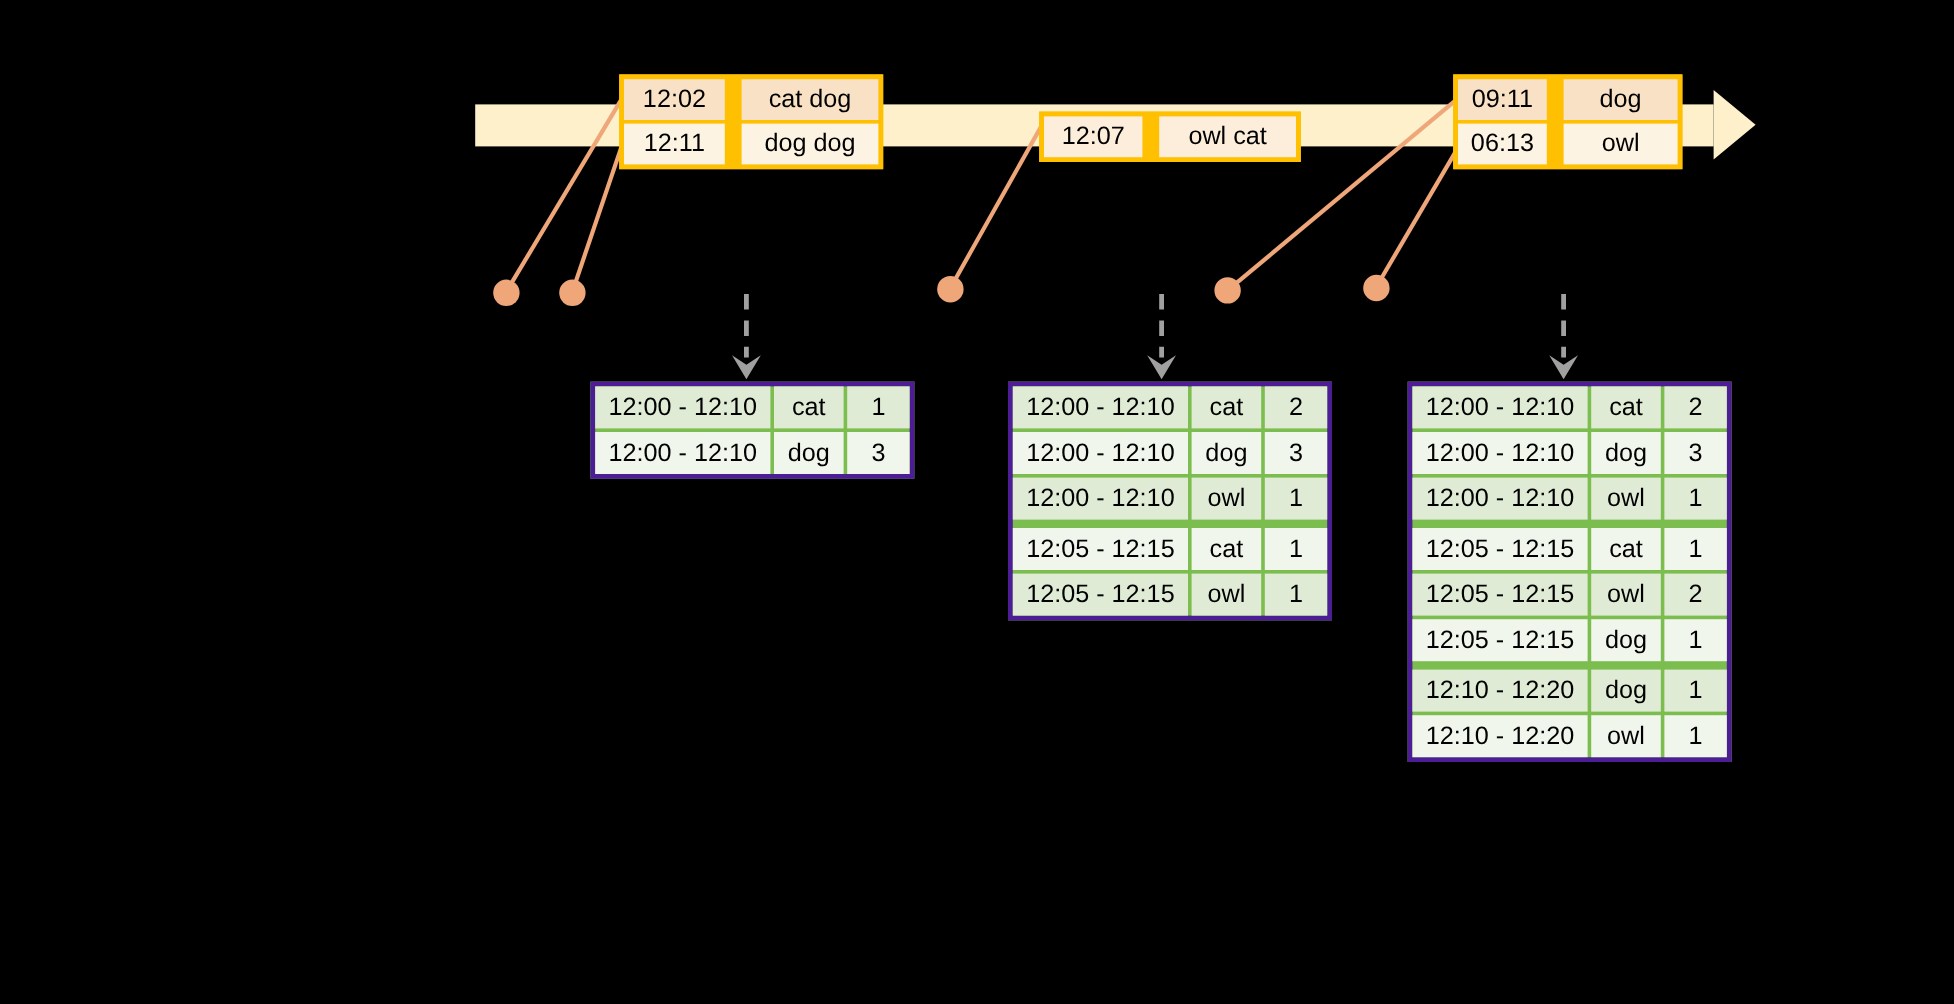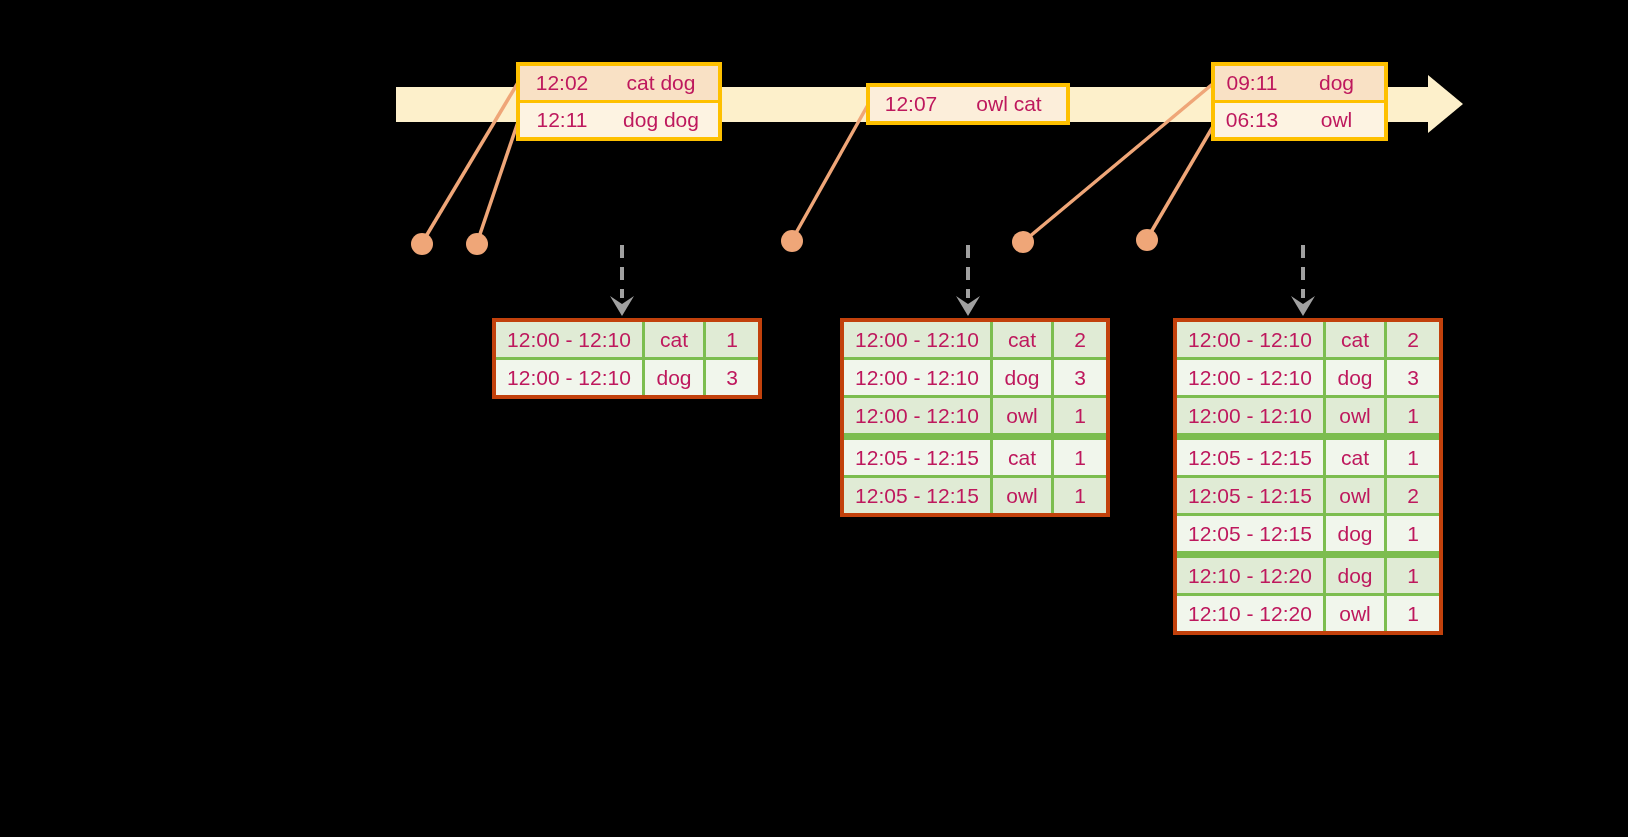--- a/index.html
+++ b/index.html
@@ -1,36 +1,36 @@
 <!DOCTYPE html>
 <html><head>
 <meta charset="utf-8">
 <style>
   html,body{margin:0;padding:0;background:#000;}
   #canvas{
     position:relative;width:1628px;height:711px;background:#000;overflow:hidden;
-    font-family:"Liberation Sans",sans-serif;color:#be185d;
+    font-family:"Liberation Sans",sans-serif;color:#000000;
   }
   #gfx{position:absolute;left:0;top:0;z-index:0;}
   
   .event-table{
     position:absolute;z-index:2;border:4px solid #fec000;background:#fec000;
   }
   .ev-row{display:flex;}
   .ev-row + .ev-row{margin-top:3px;}
   .ev-cell{
     height:34px;line-height:34px;text-align:center;font-size:21px;
     background:#fdf3e2;
   }
-  .ev-cell + .ev-cell{margin-left:0;}
+  .ev-cell + .ev-cell{margin-left:14px;}
   .ev-row.dark .ev-cell{background:#f9e1c5;}
   .ev-row.cream .ev-cell{background:#fceeda;}
   
   .result-table{
-    position:absolute;z-index:2;border:4px solid #c2410c;background:#7cbd4f;
+    position:absolute;z-index:2;border:4px solid #4c1d95;background:#7cbd4f;
   }
   .res-row{display:flex;}
   .res-row + .res-row{margin-top:3px;}
   .res-row.group-end{padding-bottom:4px;}
   .res-cell{
     height:35px;line-height:35px;text-align:center;font-size:21px;
   }
   .res-cell + .res-cell{margin-left:3px;}
   .res-row:nth-child(odd) .res-cell{background:#e0ebd5;}
   .res-row:nth-child(even) .res-cell{background:#f1f6ec;}
@@ -78,21 +78,21 @@
     <div class="ev-row dark">
       <div class="ev-cell" style="width:84px">12:02</div>
       <div class="ev-cell" style="width:114px">cat dog</div>
     </div>
     <div class="ev-row">
       <div class="ev-cell" style="width:84px">12:11</div>
       <div class="ev-cell" style="width:114px">dog dog</div>
     </div>
   </div>
 
-  <div class="event-table" style="left:866px;top:83px">
+  <div class="event-table" style="left:866px;top:93px">
     <div class="ev-row cream">
       <div class="ev-cell" style="width:82px">12:07</div>
       <div class="ev-cell" style="width:114px">owl cat</div>
     </div>
   </div>
 
   <div class="event-table" style="left:1211px;top:62px">
     <div class="ev-row dark">
       <div class="ev-cell" style="width:74px">09:11</div>
       <div class="ev-cell" style="width:95px">dog</div>

